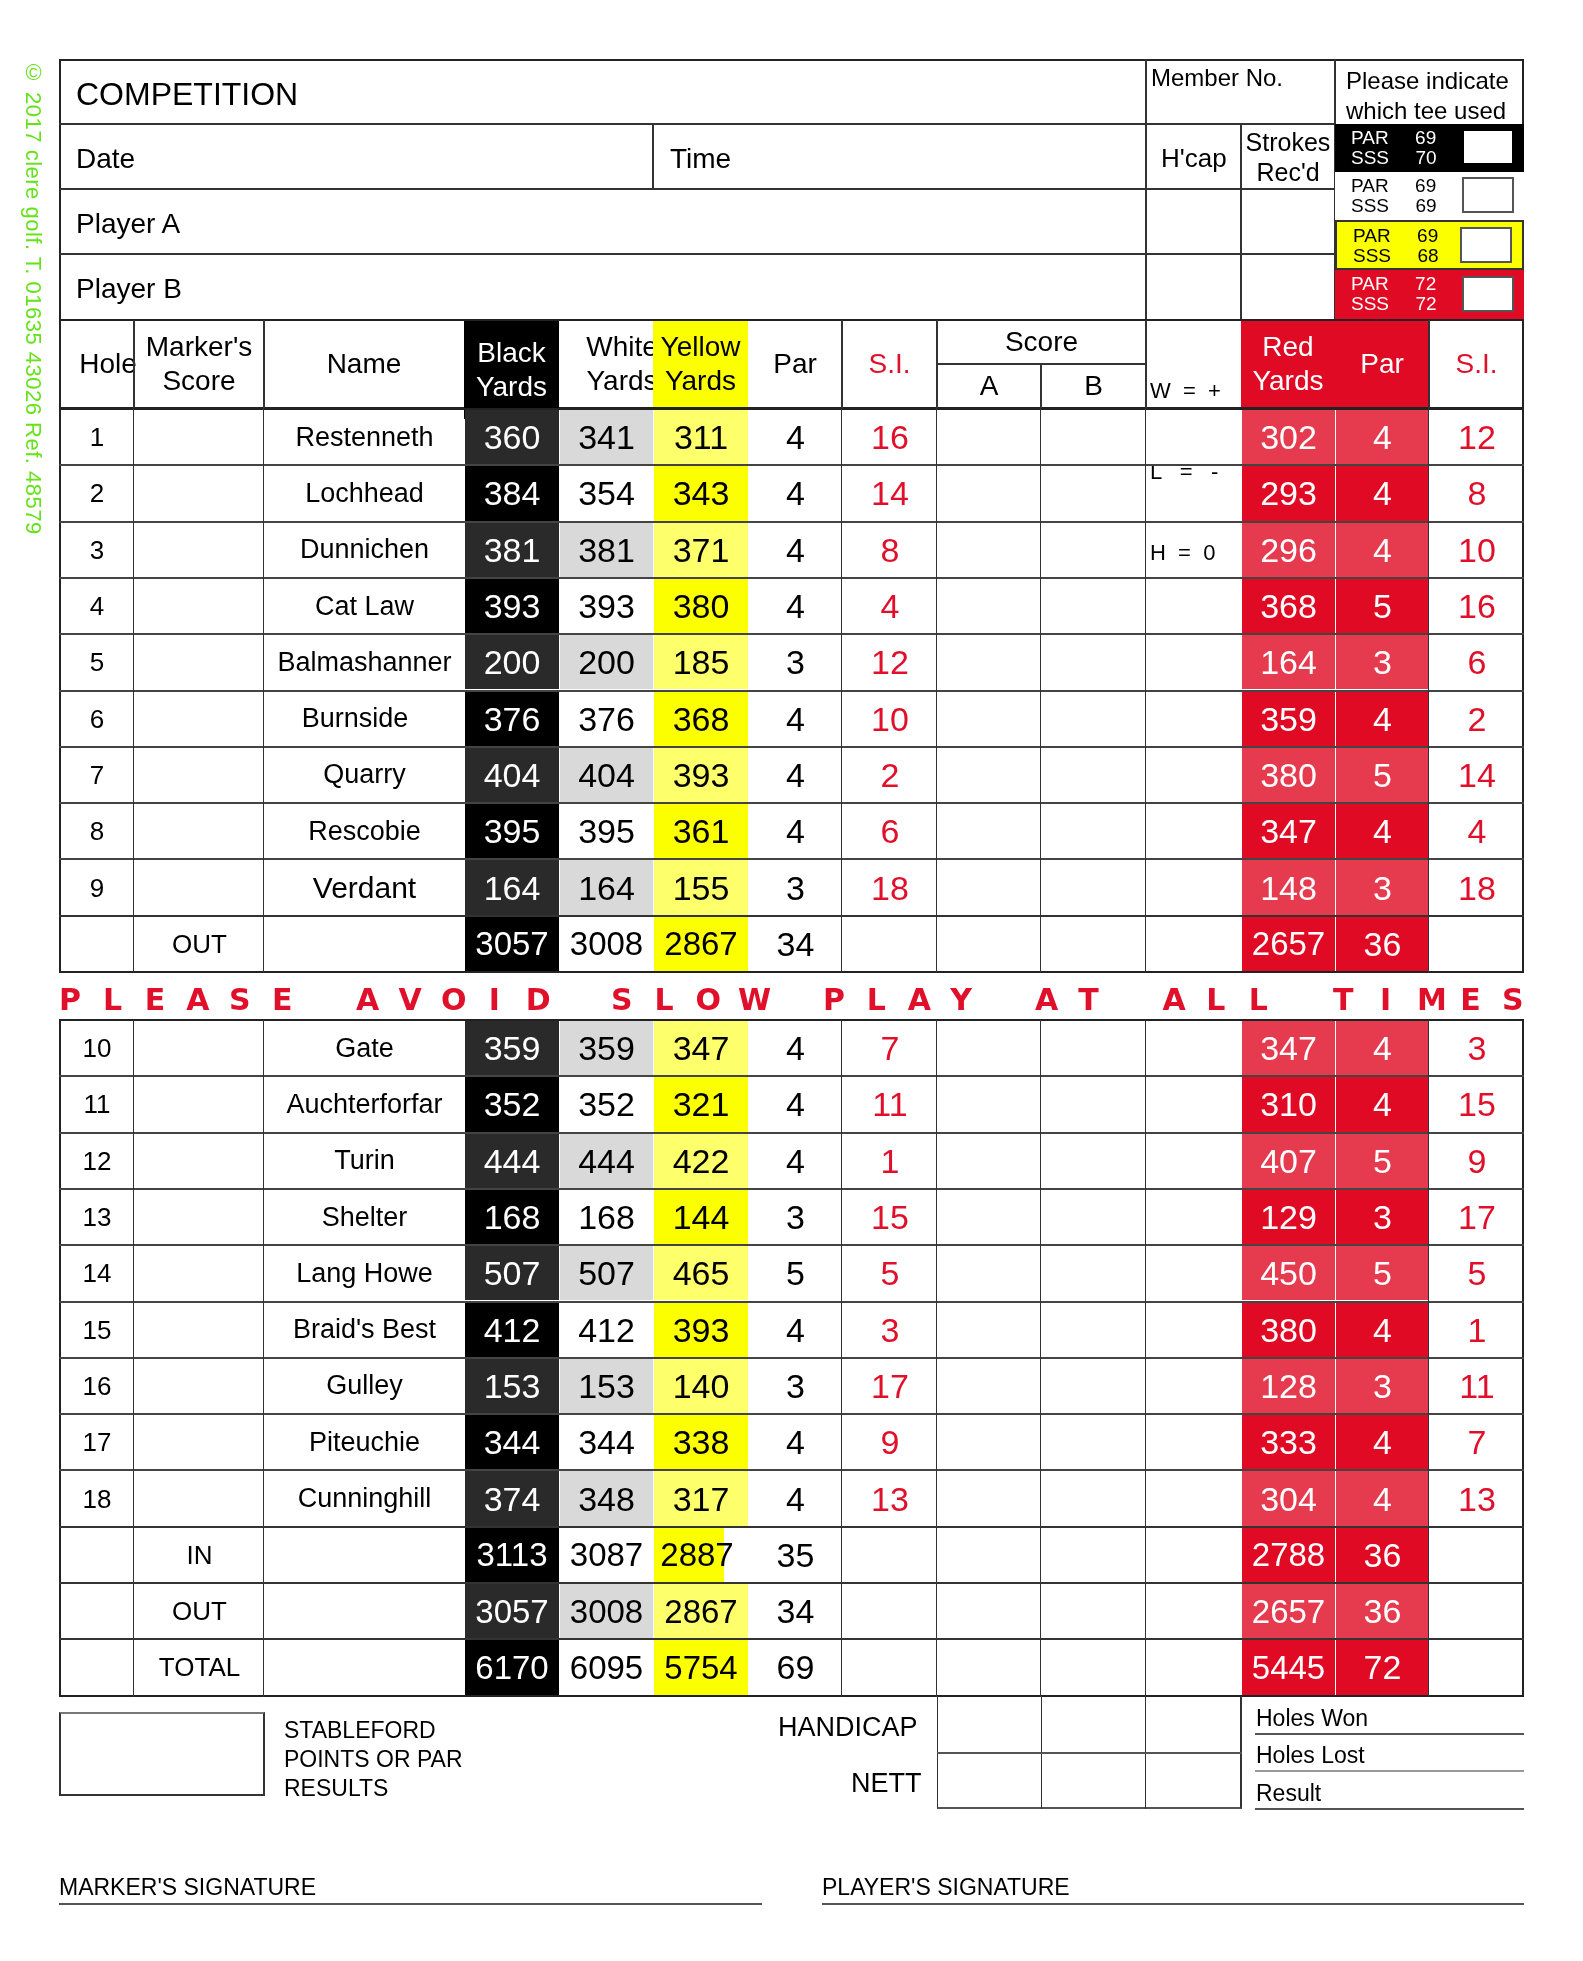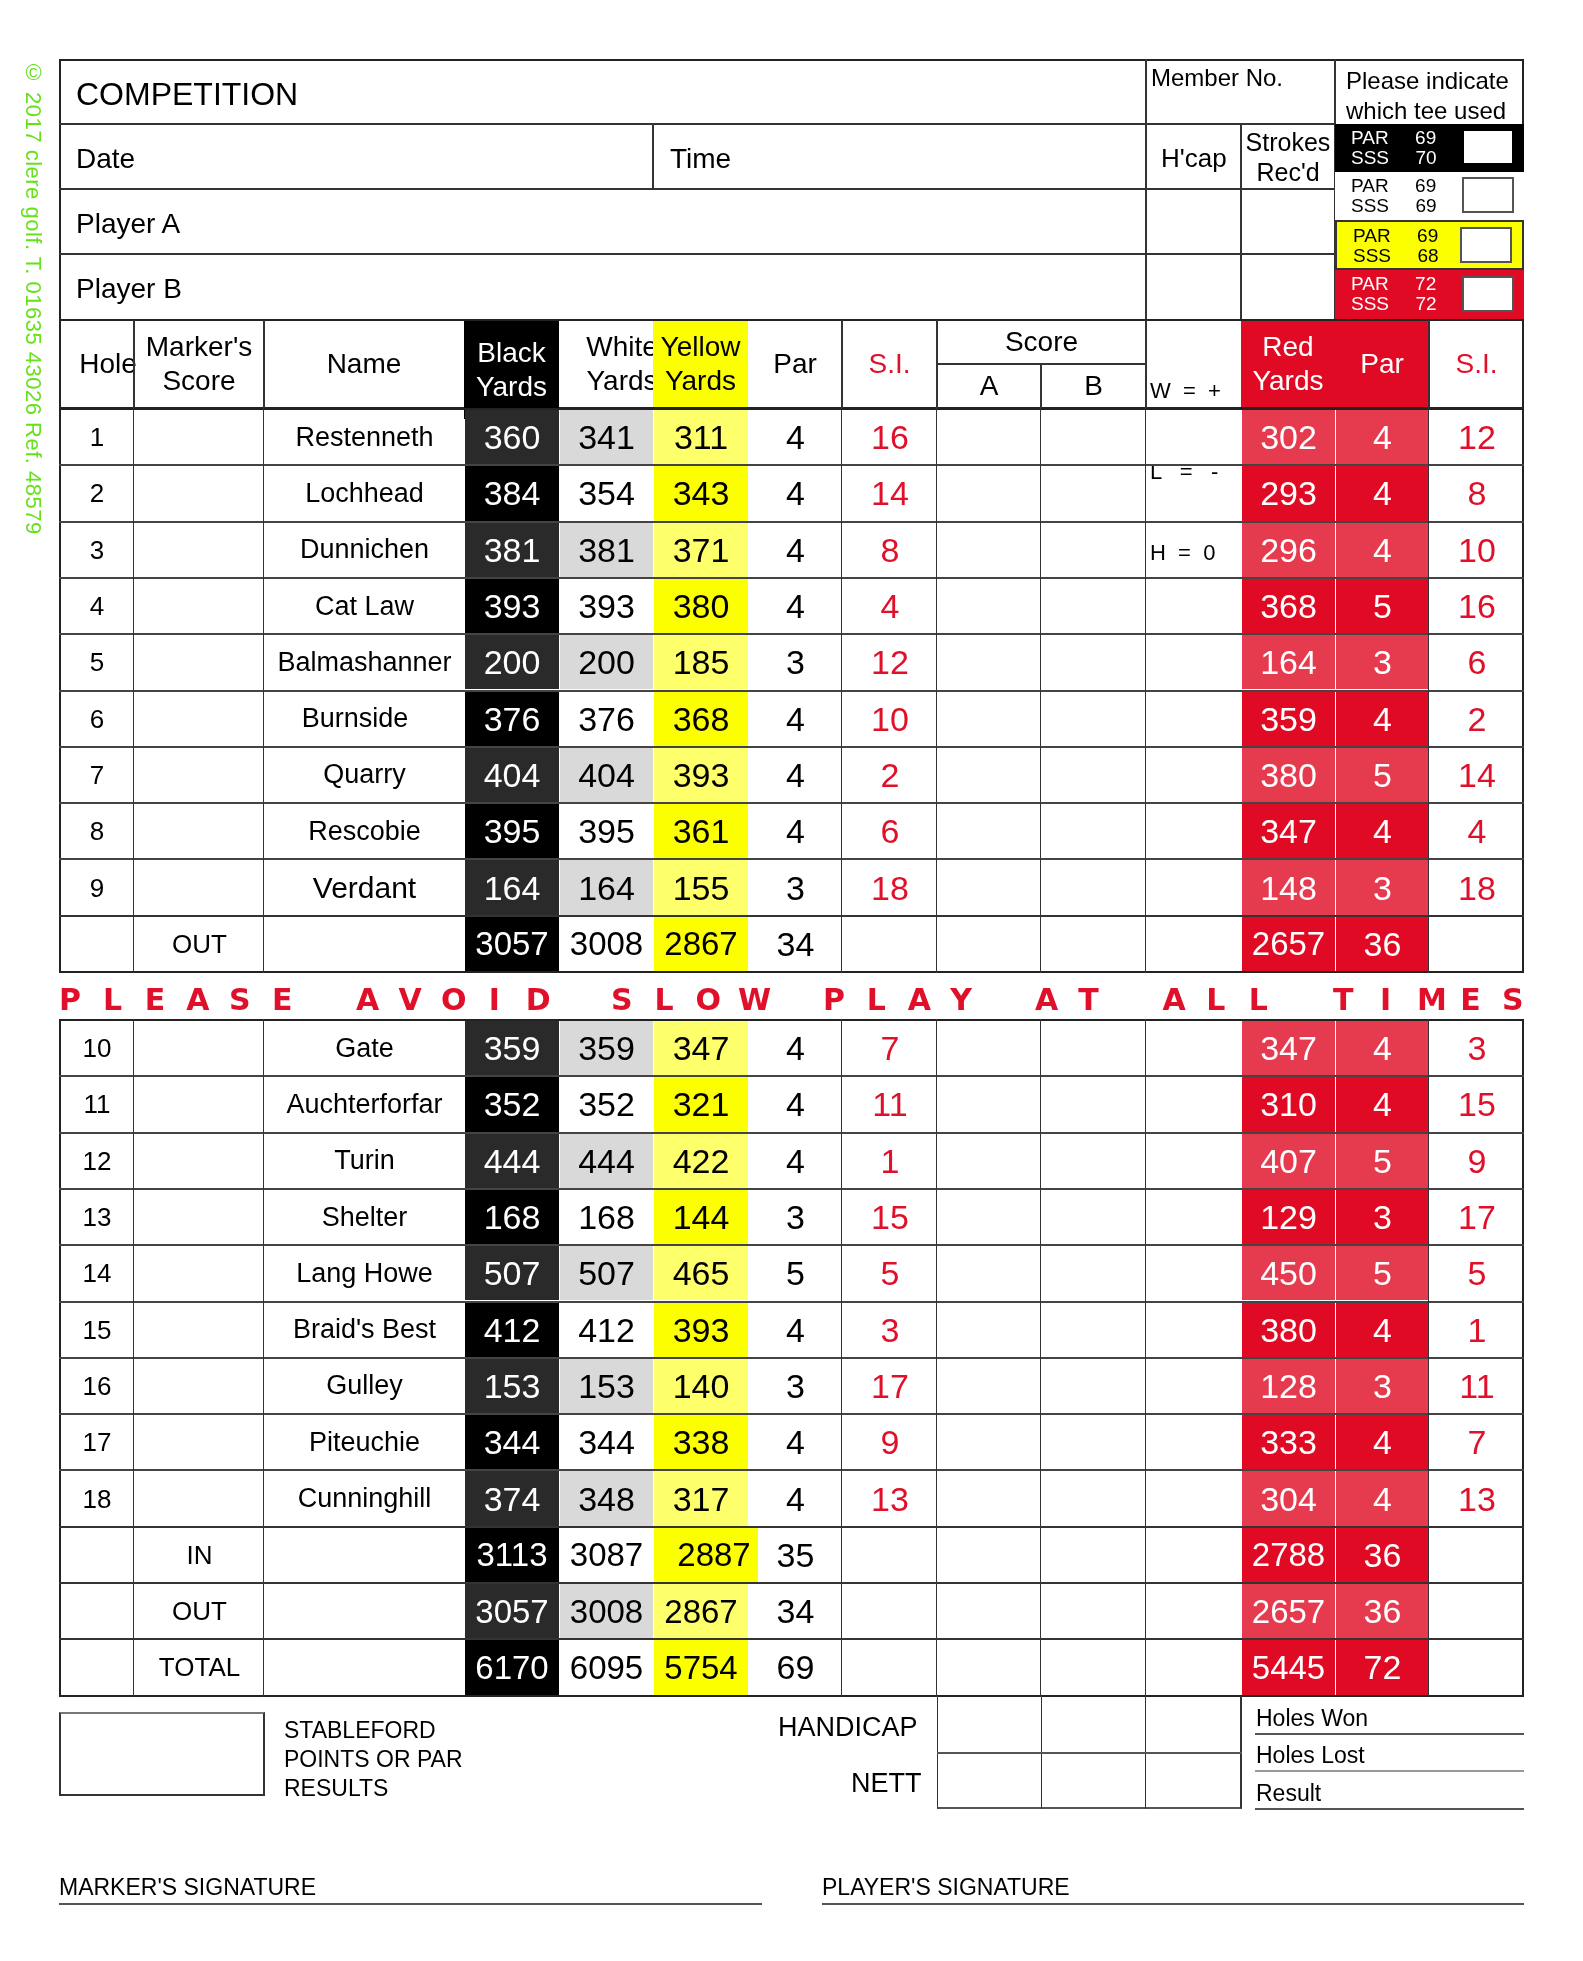--- a/index.html
+++ b/index.html
@@ -484,21 +484,21 @@
     <div class="cell" style="left: 1147px; top: 1471.4px; width: 94px; height: 54.3px;"></div>
     <div class="cell rd-light" style="left: 1242px; top: 1471.4px; width: 93px; height: 54.3px; font-size: 34px;">304</div>
     <div class="cell rd-light" style="left: 1336px; top: 1471.4px; width: 93px; height: 54.3px; font-size: 34px;">4</div>
     <div class="cell red-text" style="left: 1430px; top: 1471.4px; width: 94px; height: 54.3px; font-size: 34px;">13</div>
     <div class="hline" style="left: 59px; top: 1469.4px; width: 1465px; border-top-color: rgb(68, 68, 68);"></div>
     <div class="cell" style="left: 60px; top: 1527.7px; width: 74px; height: 54.3px; font-size: 26px;"></div>
     <div class="cell" style="left: 135px; top: 1527.7px; width: 129px; height: 54.3px; font-size: 26px;">IN</div>
     <div class="cell" style="left: 265px; top: 1527.7px; width: 199px; height: 54.3px; font-size: 27px;"></div>
     <div class="cell bk-dark" style="left: 465px; top: 1527.7px; width: 94px; height: 54.3px; font-size: 33px;">3113</div>
     <div class="cell wh-dark" style="left: 560px; top: 1527.7px; width: 93px; height: 54.3px; font-size: 33px;">3087</div>
-    <div class="cell ye-dark" style="left: 654px; top: 1527.7px; width: 104px; height: 54.3px; font-size: 33px; padding-left: 16px;">2887</div>
+    <div class="cell ye-dark" style="left: 654px; top: 1527.7px; width: 70px; height: 54.3px; font-size: 33px; padding-left: 16px;">2887</div>
     <div class="cell" style="left: 749px; top: 1527.7px; width: 93px; height: 54.3px; font-size: 34px;">35</div>
     <div class="cell red-text" style="left: 843px; top: 1527.7px; width: 94px; height: 54.3px; font-size: 34px;"></div>
     <div class="cell" style="left: 938px; top: 1527.7px; width: 103px; height: 54.3px;"></div>
     <div class="cell" style="left: 1042px; top: 1527.7px; width: 104px; height: 54.3px;"></div>
     <div class="cell" style="left: 1147px; top: 1527.7px; width: 94px; height: 54.3px;"></div>
     <div class="cell rd-dark" style="left: 1242px; top: 1527.7px; width: 93px; height: 54.3px; font-size: 33px;">2788</div>
     <div class="cell rd-dark" style="left: 1336px; top: 1527.7px; width: 93px; height: 54.3px; font-size: 34px;">36</div>
     <div class="cell red-text" style="left: 1430px; top: 1527.7px; width: 94px; height: 54.3px; font-size: 34px;"></div>
     <div class="hline" style="left: 59px; top: 1525.7px; width: 1465px; border-top-color: rgb(51, 51, 51);"></div>
     <div class="cell" style="left: 60px; top: 1584px; width: 74px; height: 54.3px; font-size: 26px;"></div>

